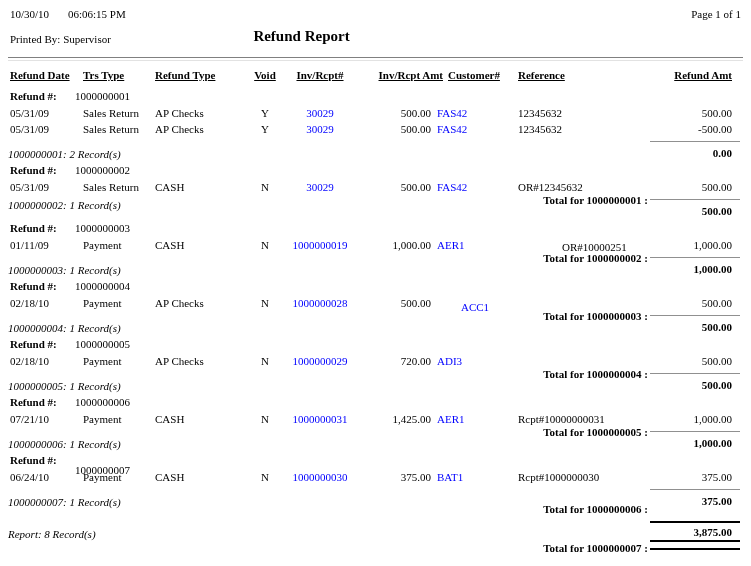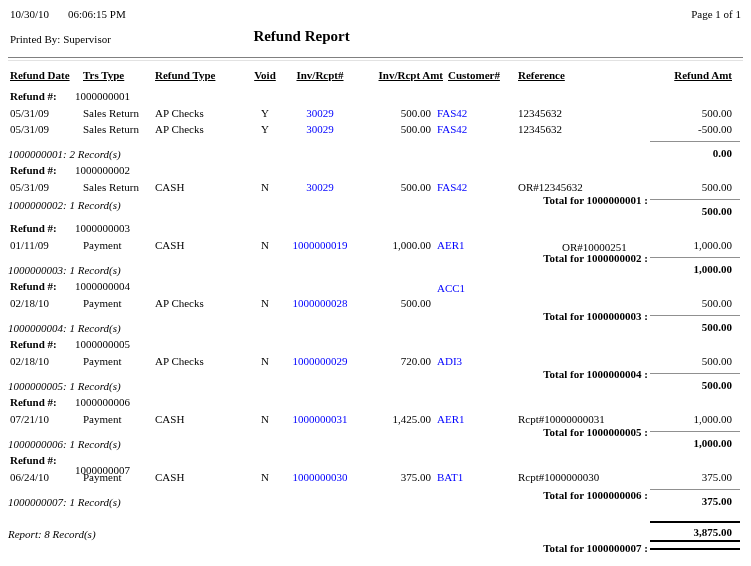--- a/index.html
+++ b/index.html
@@ -109,21 +109,21 @@
       <span class="abs bold tot-label" style="top: 263px;">Total for 1000000003 :</span>
       <span class="abs bold c-ramt" style="top: 263px;">1,000.00</span>
       <span class="abs bold" style="top: 280px; left: 10px;">Refund #:</span>
       <span class="abs " style="top: 280px; left: 75px;">1000000004</span>
       <span class="abs c-date" style="top: 297px;">02/18/10</span>
       <span class="abs c-trs" style="top: 297px;">Payment</span>
       <span class="abs c-rtype" style="top: 297px;">AP Checks</span>
       <span class="abs c-void" style="top: 297px;">N</span>
       <span class="abs c-inv link" style="top: 297px;">1000000028</span>
       <span class="abs c-amt" style="top: 297px;">500.00</span>
-      <span class="abs c-cust link" style="top: 282px;">ACC1</span>
+      <span class="abs c-cust link" style="top: 301px; margin-left: 24px;">ACC1</span>
       <span class="abs c-ref" style="top: 297px;"></span>
       <span class="abs c-ramt" style="top: 297px;">500.00</span>
       <div class="grayline" style="top: 315px;"></div>
       <span class="abs italic" style="top: 322px; left: 8px;">1000000004: 1 Record(s)</span>
       <span class="abs bold tot-label" style="top: 321px;">Total for 1000000004 :</span>
       <span class="abs bold c-ramt" style="top: 321px;">500.00</span>
       <span class="abs bold" style="top: 338px; left: 10px;">Refund #:</span>
       <span class="abs " style="top: 338px; left: 75px;">1000000005</span>
       <span class="abs c-date" style="top: 355px;">02/18/10</span>
       <span class="abs c-trs" style="top: 355px;">Payment</span>
@@ -144,21 +144,21 @@
       <span class="abs c-trs" style="top: 413px;">Payment</span>
       <span class="abs c-rtype" style="top: 413px;">CASH</span>
       <span class="abs c-void" style="top: 413px;">N</span>
       <span class="abs c-inv link" style="top: 413px;">1000000031</span>
       <span class="abs c-amt" style="top: 413px;">1,425.00</span>
       <span class="abs c-cust link" style="top: 413px;">AER1</span>
       <span class="abs c-ref" style="top: 413px;">Rcpt#10000000031</span>
       <span class="abs c-ramt" style="top: 413px;">1,000.00</span>
       <div class="grayline" style="top: 431px;"></div>
       <span class="abs italic" style="top: 438px; left: 8px;">1000000006: 1 Record(s)</span>
-      <span class="abs bold tot-label" style="top: 442px; font-family: Liberation Serif, serif;">Total for 1000000006 :</span>
+      <span class="abs bold tot-label" style="top: 456px; font-family: Liberation Serif, serif;">Total for 1000000006 :</span>
       <span class="abs bold c-ramt" style="top: 437px;">1,000.00</span>
       <span class="abs bold" style="top: 454px; left: 10px;">Refund #:</span>
       <span class="abs " style="top: 464px; left: 75px;">1000000007</span>
       <span class="abs c-date" style="top: 471px;">06/24/10</span>
       <span class="abs c-trs" style="top: 471px;">Payment</span>
       <span class="abs c-rtype" style="top: 471px;">CASH</span>
       <span class="abs c-void" style="top: 471px;">N</span>
       <span class="abs c-inv link" style="top: 471px;">1000000030</span>
       <span class="abs c-amt" style="top: 471px;">375.00</span>
       <span class="abs c-cust link" style="top: 471px;">BAT1</span>

